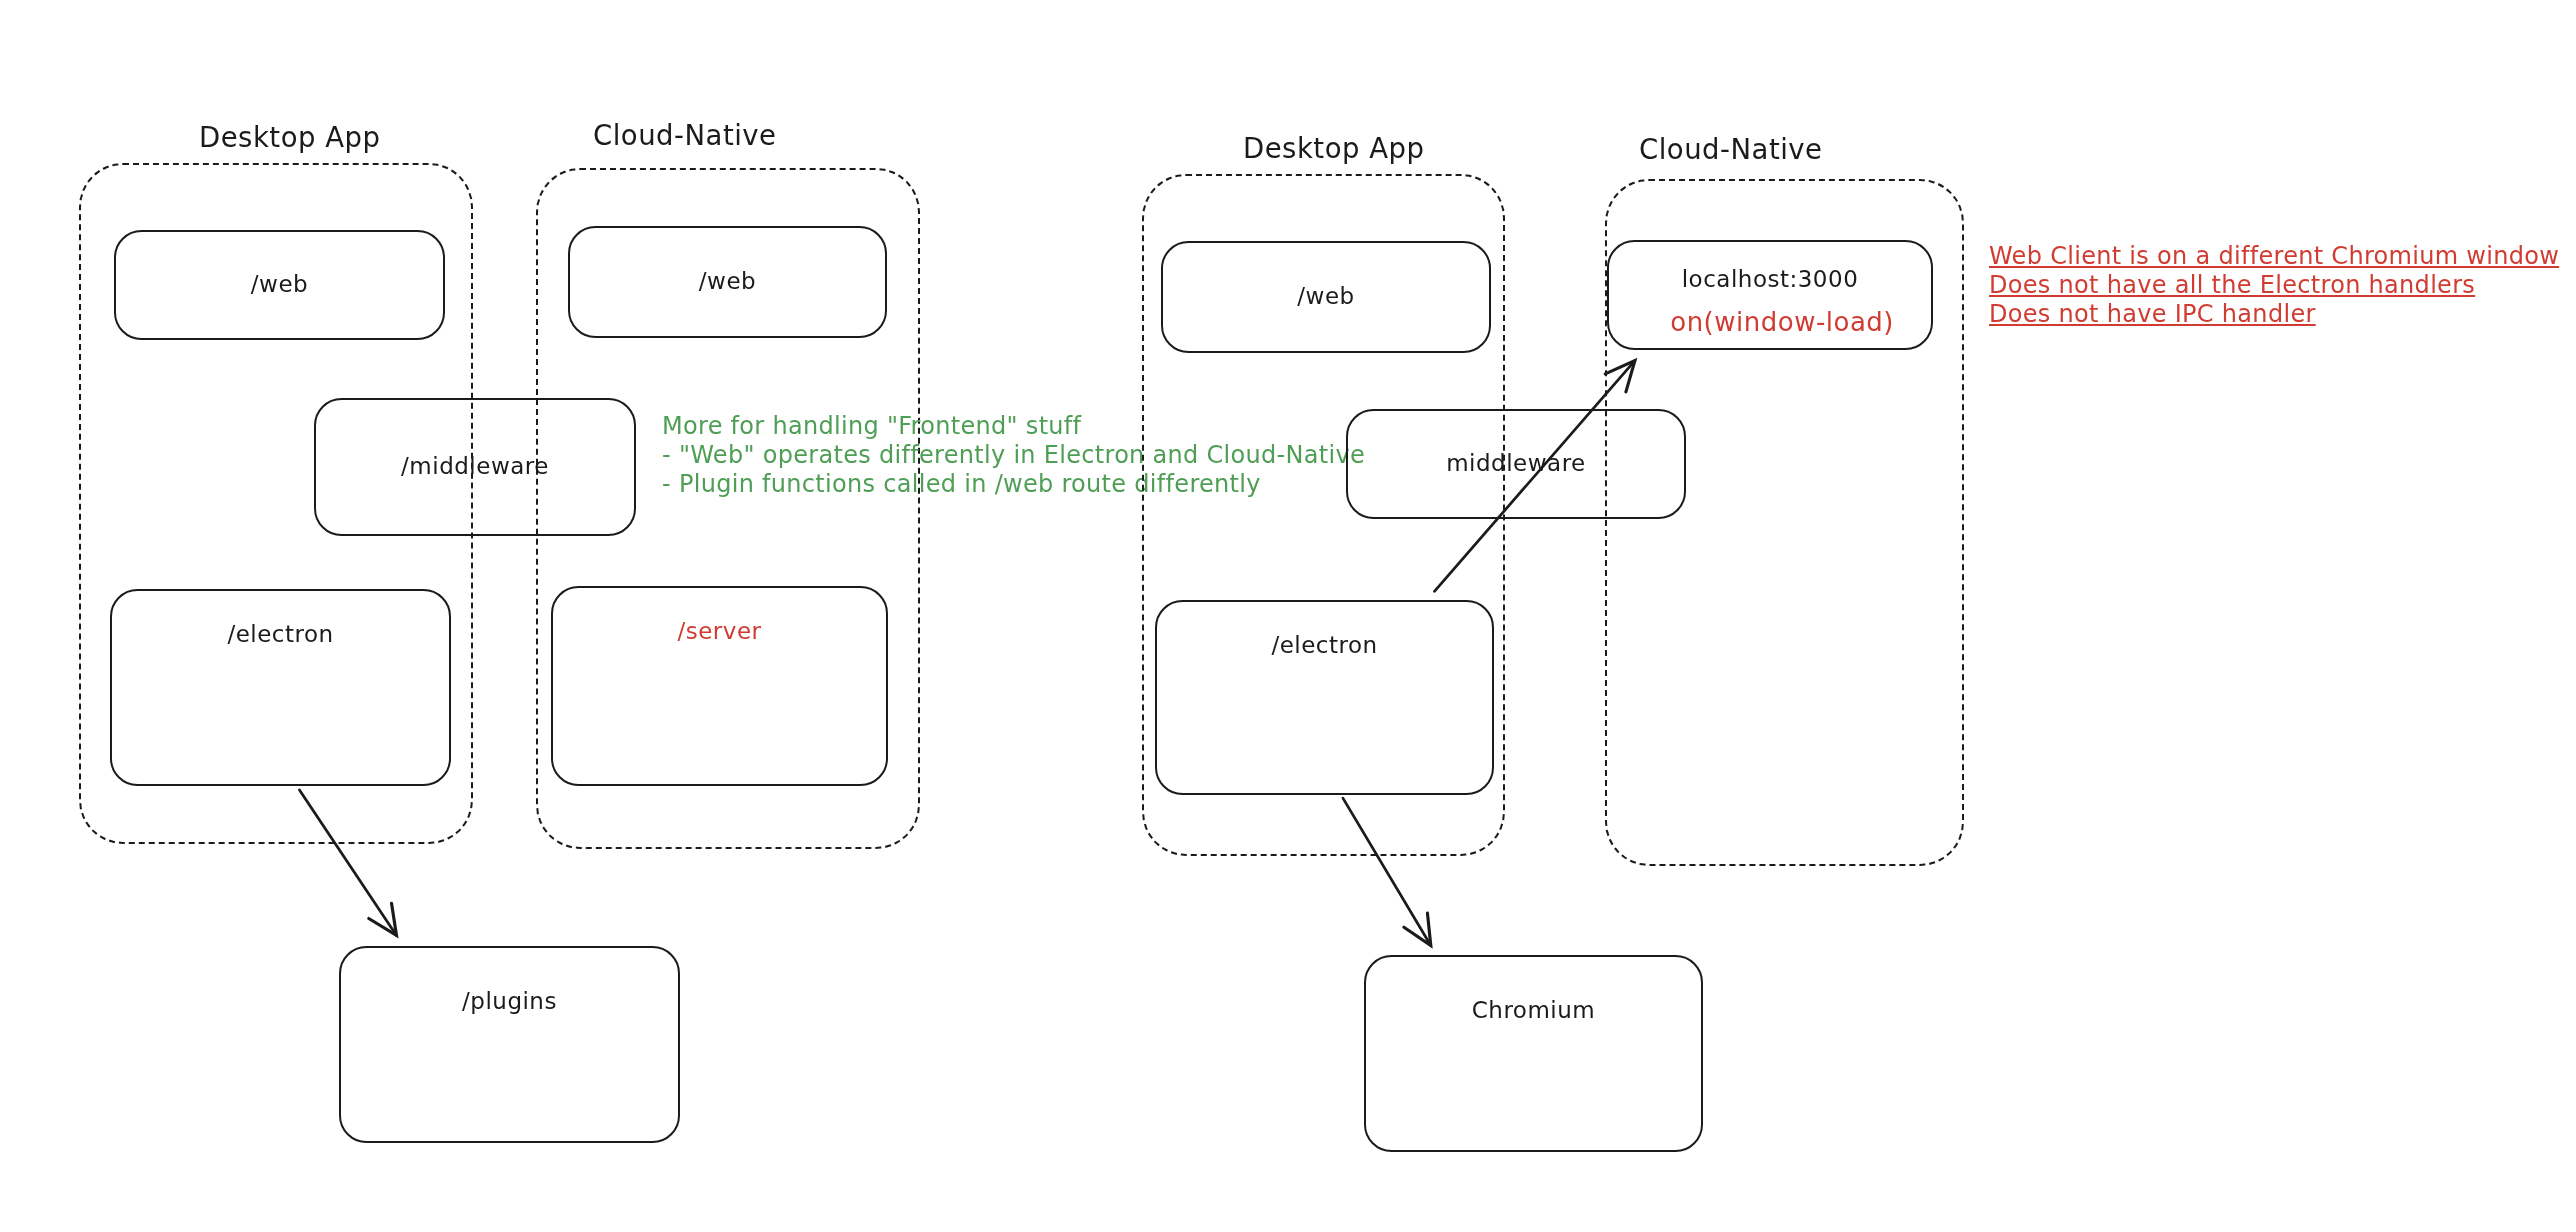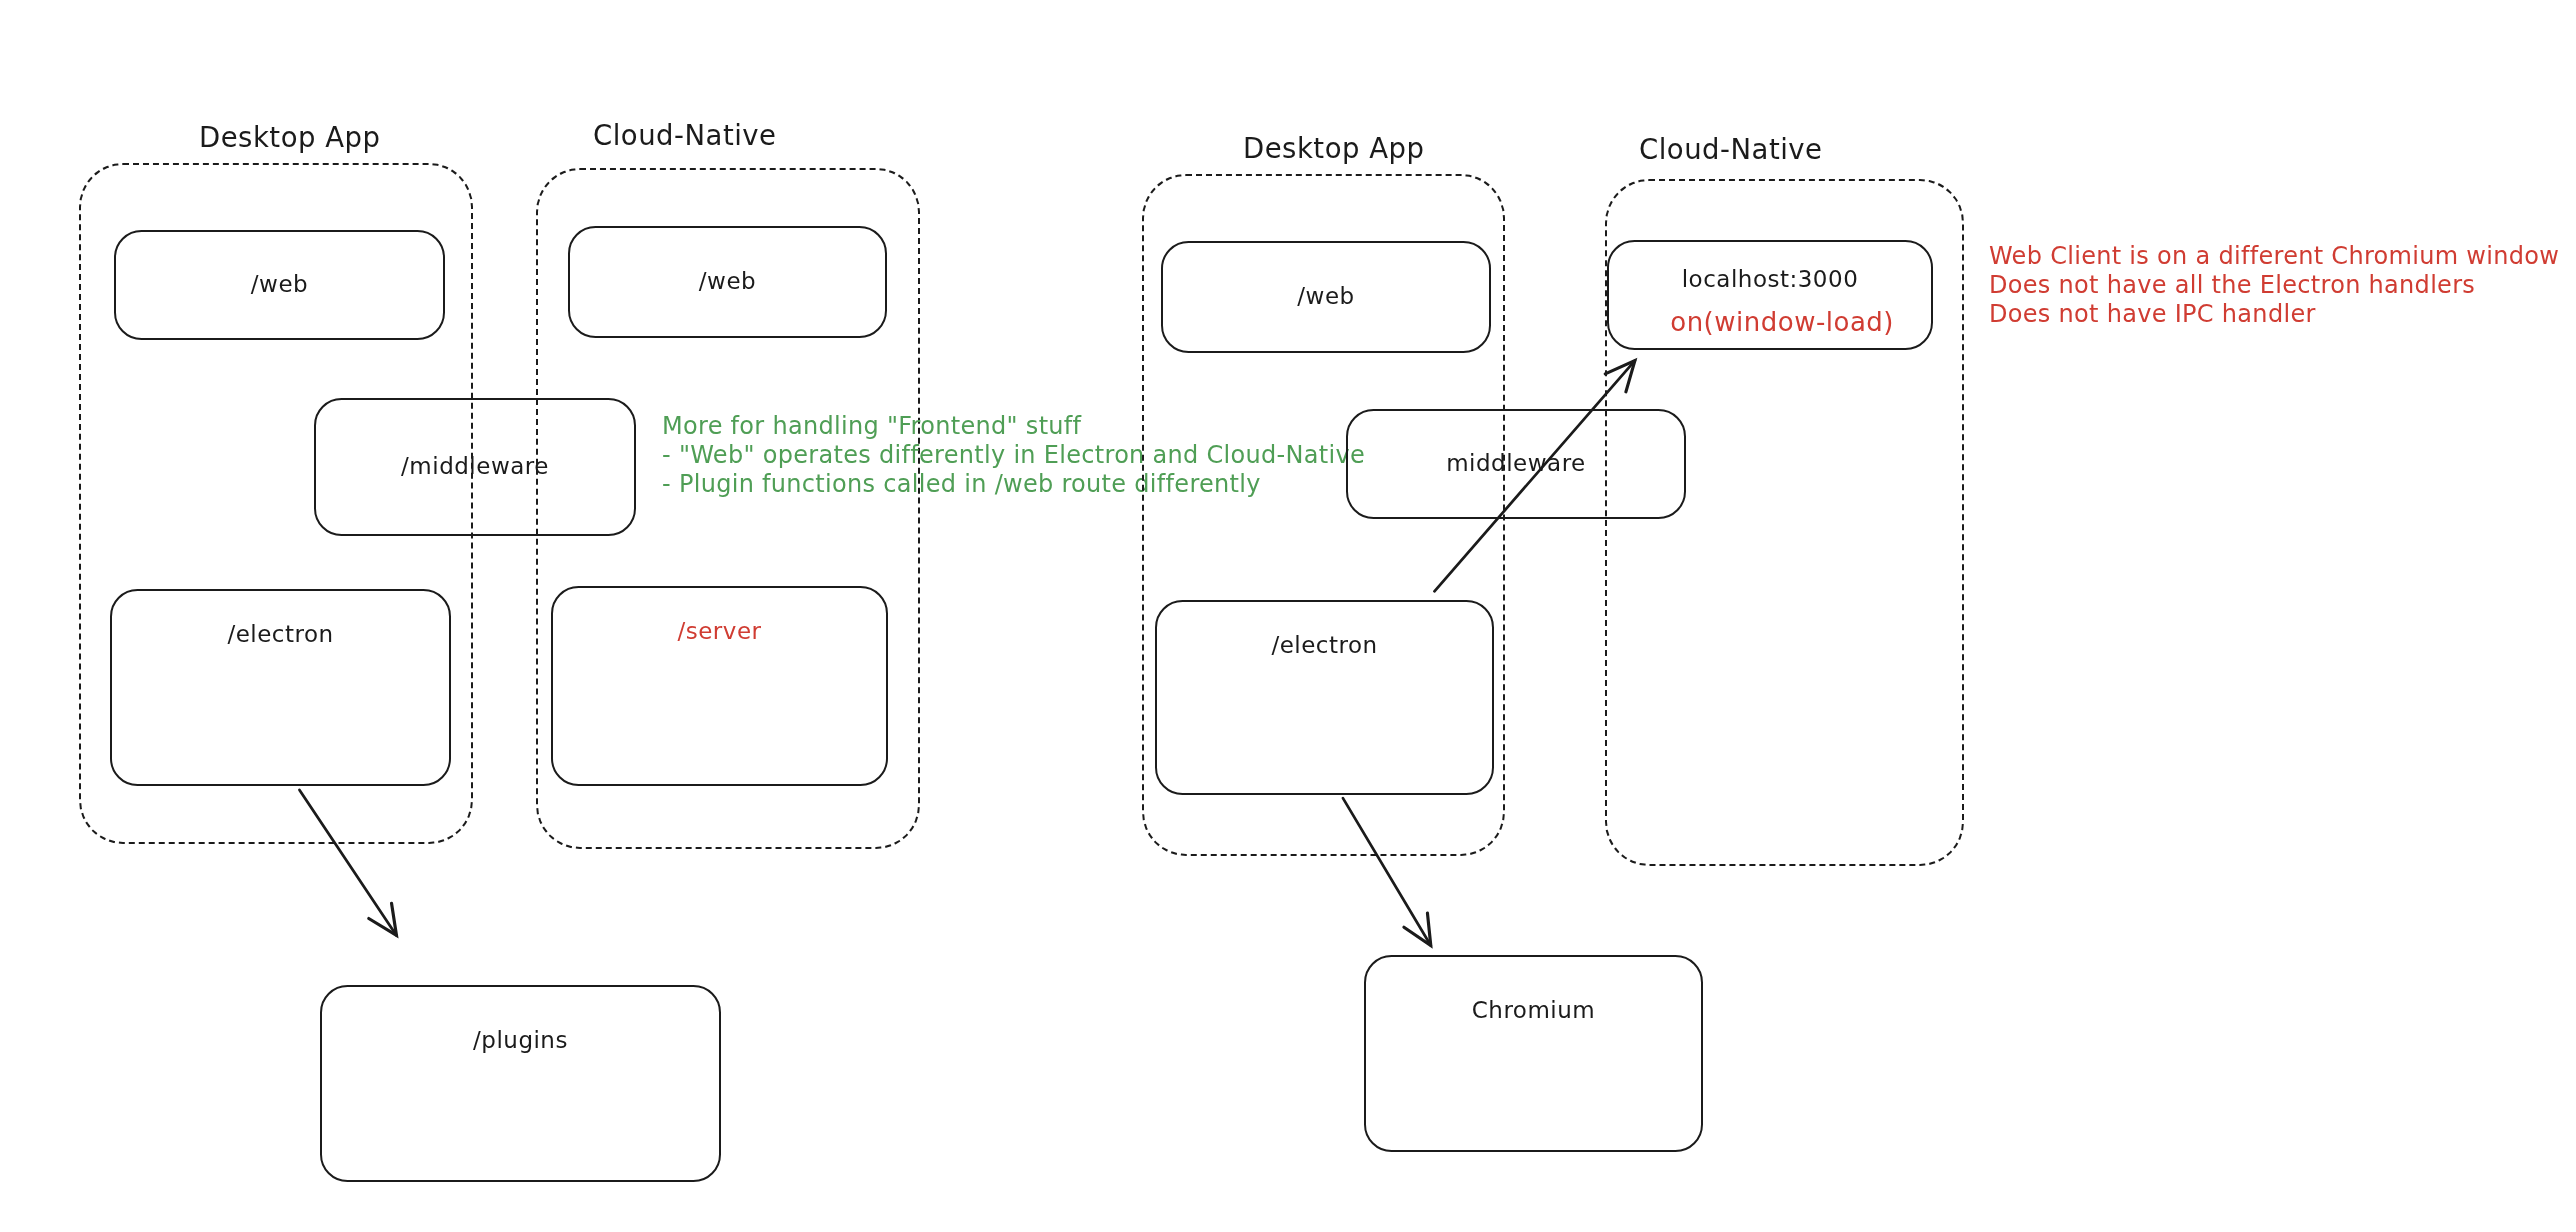--- a/index.html
+++ b/index.html
@@ -64,21 +64,21 @@
     white-space: nowrap;
   }
   .note {
     position: absolute;
     font-size: 24px;
     line-height: 29px;
     letter-spacing: 0.3px;
     white-space: nowrap;
   }
   .note-green { color: #4f9e55; }
-  .note-red   { color: #d03c32; }
+  .note-red   { color: #d03c32; text-decoration: underline; }
   .red-text   { color: #d03c32; }
   #arrows {
     position: absolute;
     left: 0;
     top: 0;
     z-index: 10;
     pointer-events: none;
   }
 </style>
 </head>
@@ -107,21 +107,21 @@
   </div>
 
   <div class="box" style="left:551px; top:586px; width:337px; height:200px;">
     <div class="box-label red-text" style="top:27.5px;">/server</div>
   </div>
 
   <div class="box" style="left:314px; top:398px; width:322px; height:138px;">
     <div class="box-label v-center">/middleware</div>
   </div>
 
-  <div class="box" style="left:320px; top:946px; width:401px; height:197px;margin-top:39px;">
+  <div class="box" style="left:339px; top:946px; width:341px; height:197px;">
     <div class="box-label" style="top:38px;">/plugins</div>
   </div>
 
   <div class="note note-green" style="left:662px; top:412px;">
     <div>More for handling "Frontend" stuff</div>
     <div>- "Web" operates differently in Electron and Cloud-Native</div>
     <div>- Plugin functions called in /web route differently</div>
   </div>
 
   <div class="group-title" style="left:1243px; top:134px;">Desktop App</div>

